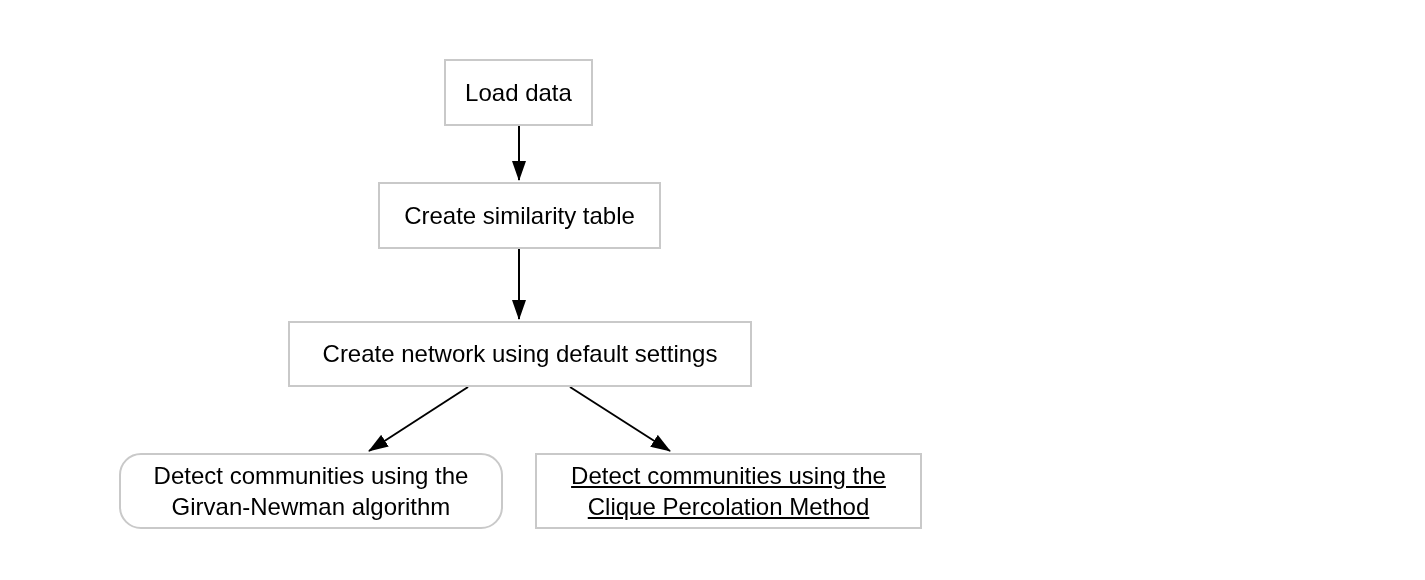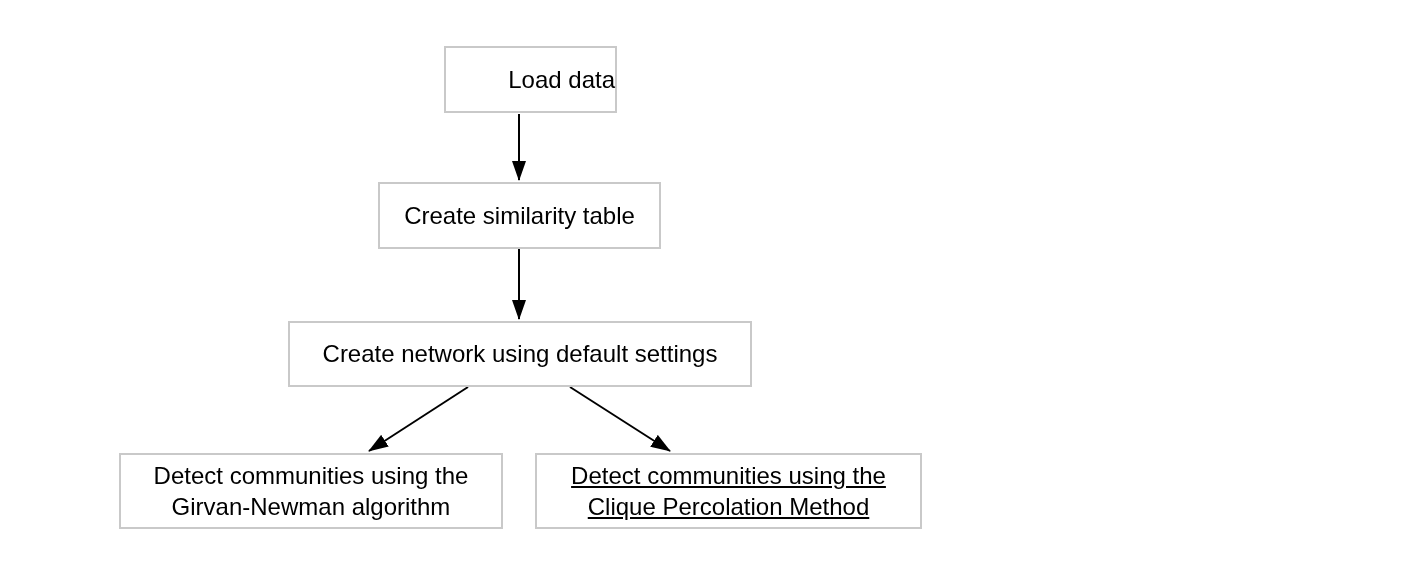--- a/index.html
+++ b/index.html
@@ -30,24 +30,24 @@
     border: 2px solid #c9c9c9;
     color: #000000;
     font-size: 24px;
     line-height: 1.3;
     display: flex;
     align-items: center;
     justify-content: center;
     text-align: center;
   }
   .node.single { white-space: nowrap; }
-  .n-load      { left: 444px; top: 46px;  width: 173px; height: 67px; justify-content: flex-end; }
+  .n-load      { left: 444px; top: 59px;  width: 149px; height: 67px; }
   .n-simtable  { left: 378px; top: 182px; width: 283px; height: 67px; }
   .n-network   { left: 288px; top: 321px; width: 464px; height: 66px; }
-  .n-girvan    { left: 119px; top: 453px; width: 384px; height: 76px; }
+  .n-girvan    { left: 119px; top: 453px; width: 384px; height: 76px; border-radius: 22px; }
   .n-clique    { left: 535px; top: 453px; width: 387px; height: 76px; text-decoration: underline; }
 </style>
 </head>
 <body>
 
 <div class="canvas">
 
   <svg class="edges-layer" width="1425" height="580" viewBox="0 0 1425 580" xmlns="http://www.w3.org/2000/svg">
     <defs>
       <marker id="arrowhead" markerWidth="10" markerHeight="7" refX="9.5" refY="3.5" orient="auto" markerUnits="strokeWidth">

